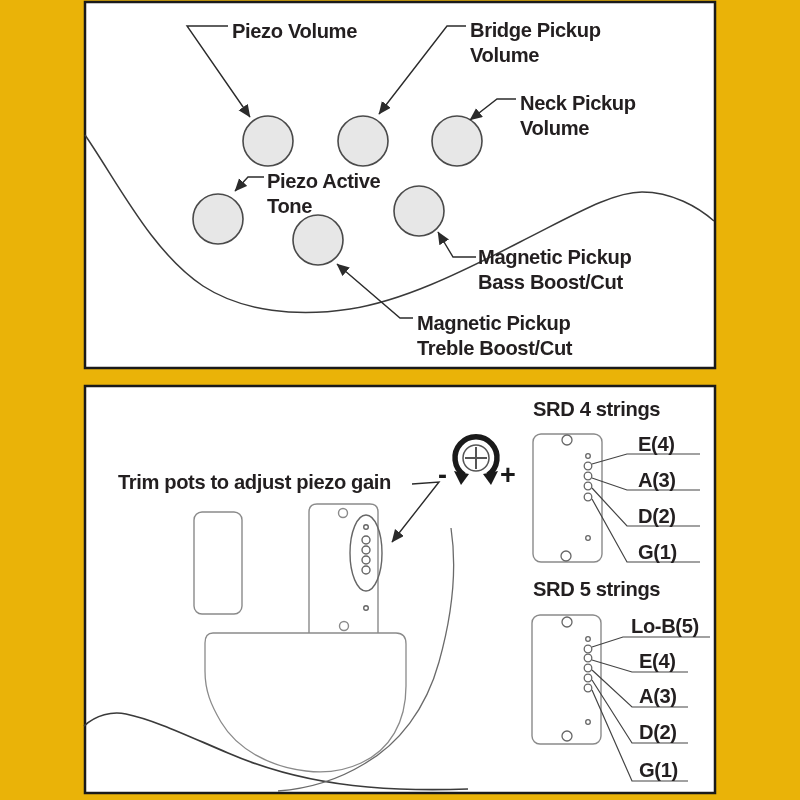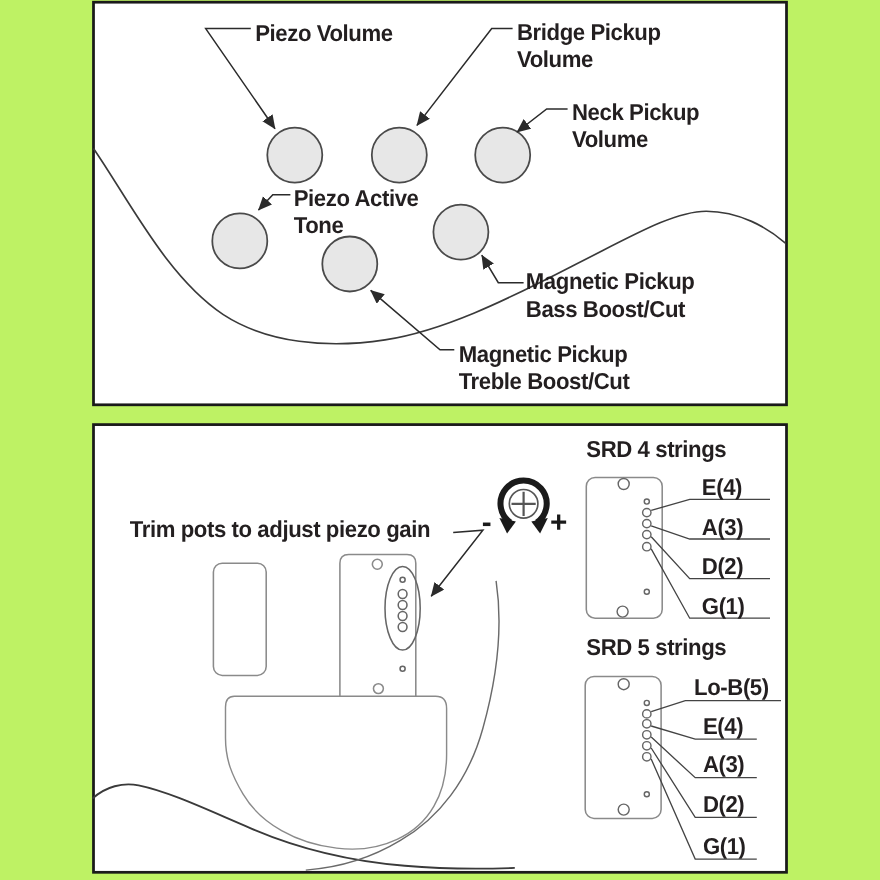--- a/index.html
+++ b/index.html
@@ -1,16 +1,16 @@
 <!DOCTYPE html>
 <html><head>
 <meta charset="utf-8">
 <style>
   html,body{margin:0;padding:0;background:#ffffff;}
-  .stage{position:relative;width:800px;height:800px;background:#bef264;overflow:hidden;
+  .stage{position:relative;width:800px;height:800px;background:#eab308;overflow:hidden;
          font-family:"Liberation Sans",sans-serif;}
   svg{position:absolute;left:0;top:0;}
   .lbl{position:absolute;font-weight:bold;color:#231f20;font-size:21px;line-height:25px;
        letter-spacing:-0.4px;white-space:nowrap;transform:scaleX(.96);transform-origin:left top;}
   .sign{position:absolute;font-weight:bold;color:#1a1a1a;font-size:27px;line-height:27px;}
 </style>
 </head>
 <body>
 
 <div class="stage">

